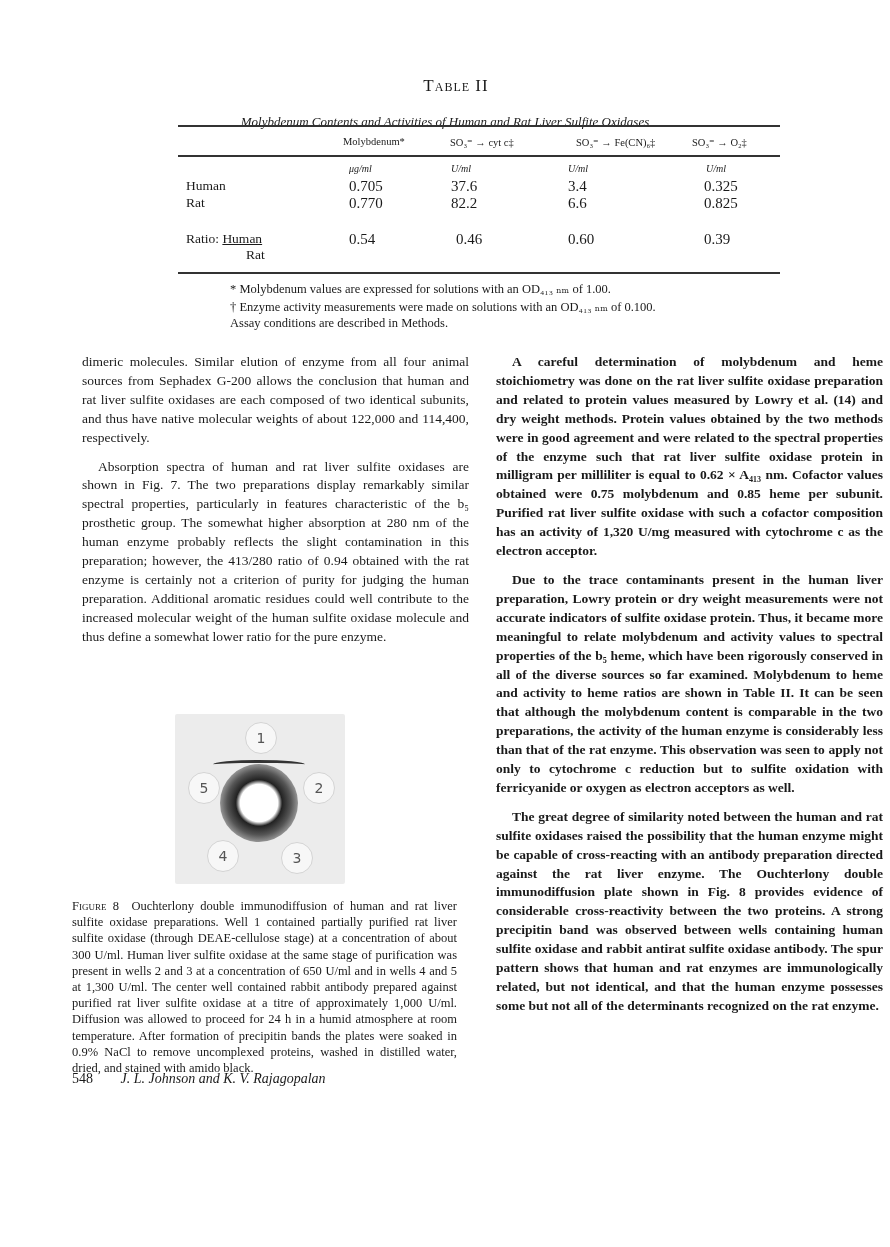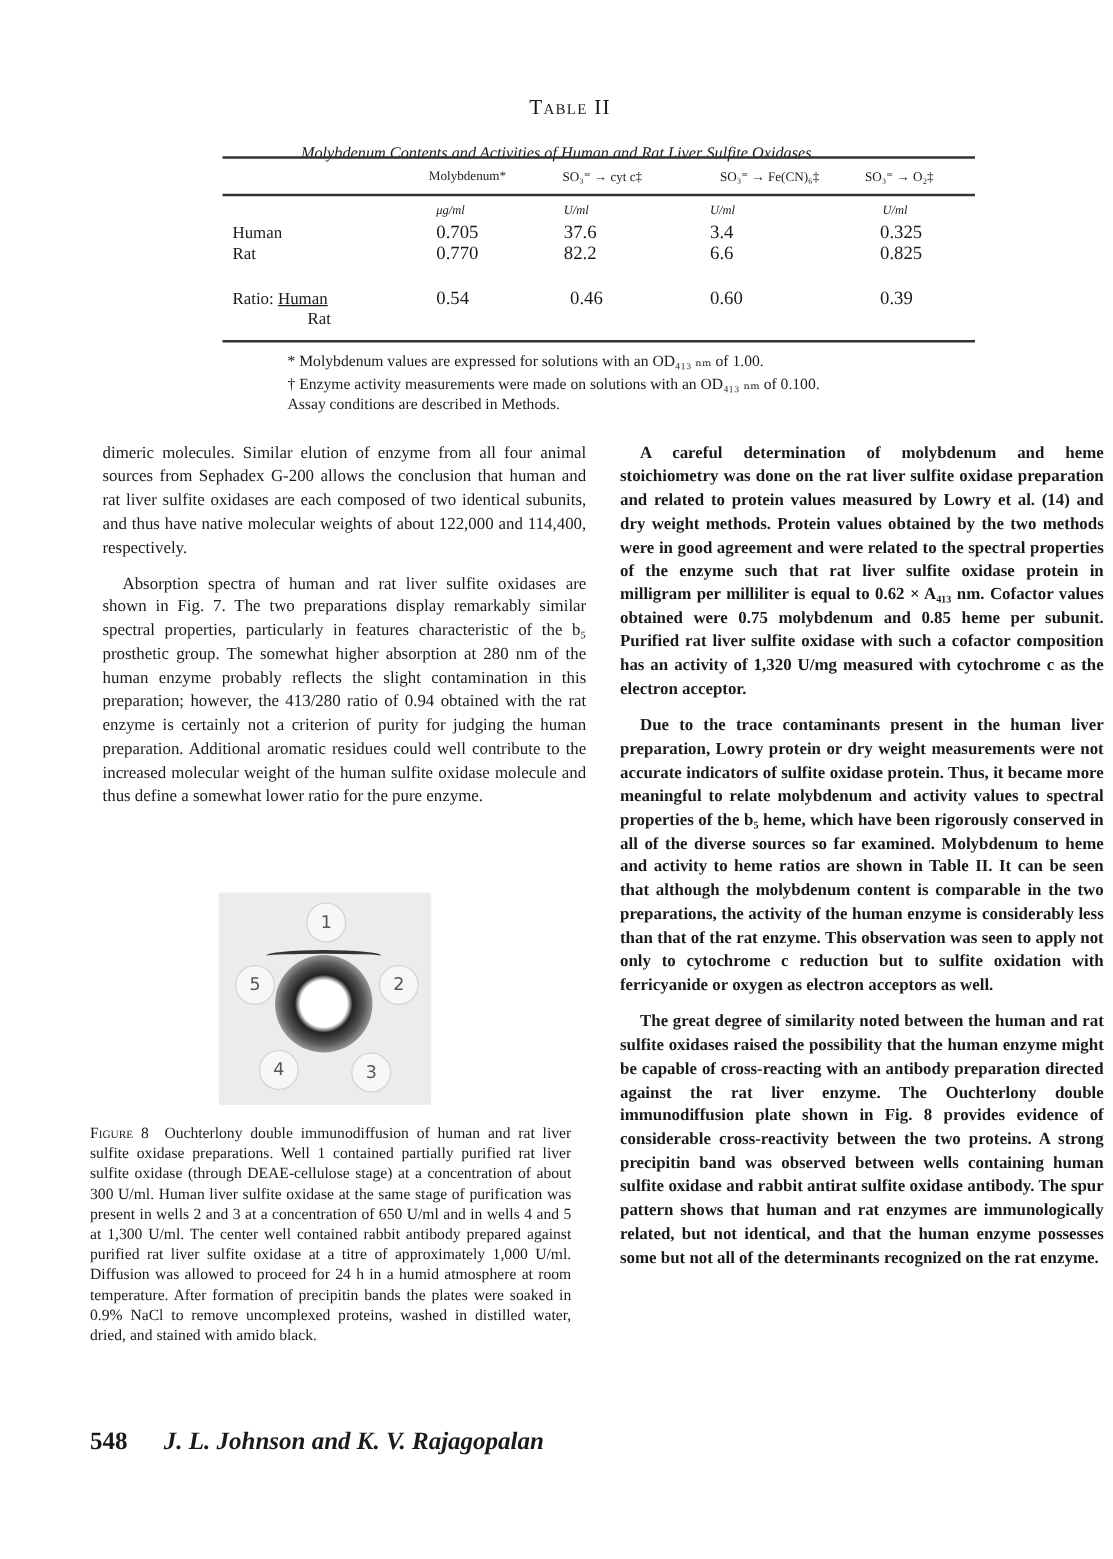--- a/index.html
+++ b/index.html
@@ -21,21 +21,21 @@
   .left-col { left: 72px; top: 343px; }
   .right-col { left: 486px; top: 343px; font-weight: bold; }
   .figure { left: 175px; top: 714px; width: 170px; height: 170px; background: #ececec; border-radius: 2px; }
   .well { position: absolute; width: 30px; height: 30px; border-radius: 50%; background: #f7f7f7; border: 1px solid #d4d4d4;
           font-family: "DejaVu Sans", sans-serif; font-size: 14px; color: #555; text-align: center; line-height: 30px; }
   .center-ring { position: absolute; left: 45px; top: 50px; width: 78px; height: 78px; border-radius: 50%;
                  background: radial-gradient(circle, #ffffff 0 34%, #222 42%, #555 58%, #aaa 75%, #ececec 100%); }
   .band { position: absolute; left: 38px; top: 46px; width: 92px; height: 6px; border-top: 3px solid #333; border-radius: 50% 50% 0 0; }
   .fig-caption { left: 72px; top: 898px; width: 385px; font-size: 12.5px; line-height: 16.2px; text-align: justify; }
   .fig-caption .figlabel { font-variant: small-caps; }
-  .footer { left: 72px; top: 1142px; font-size: 20px; font-weight: bold; }
+  .footer { left: 72px; top: 1071px; font-size: 14px; }
   .footer .authors { font-style: italic; margin-left: 24px; }
 </style>
 </head>
 <body>
 
 <div class="abs table-title">Table II</div>
 <div class="abs table-caption">Molybdenum Contents and Activities of Human and Rat Liver Sulfite Oxidases</div>
 
 <div class="abs rule" style="top:125px"></div>
 <div class="abs th" style="left:343px">Molybdenum*</div>

